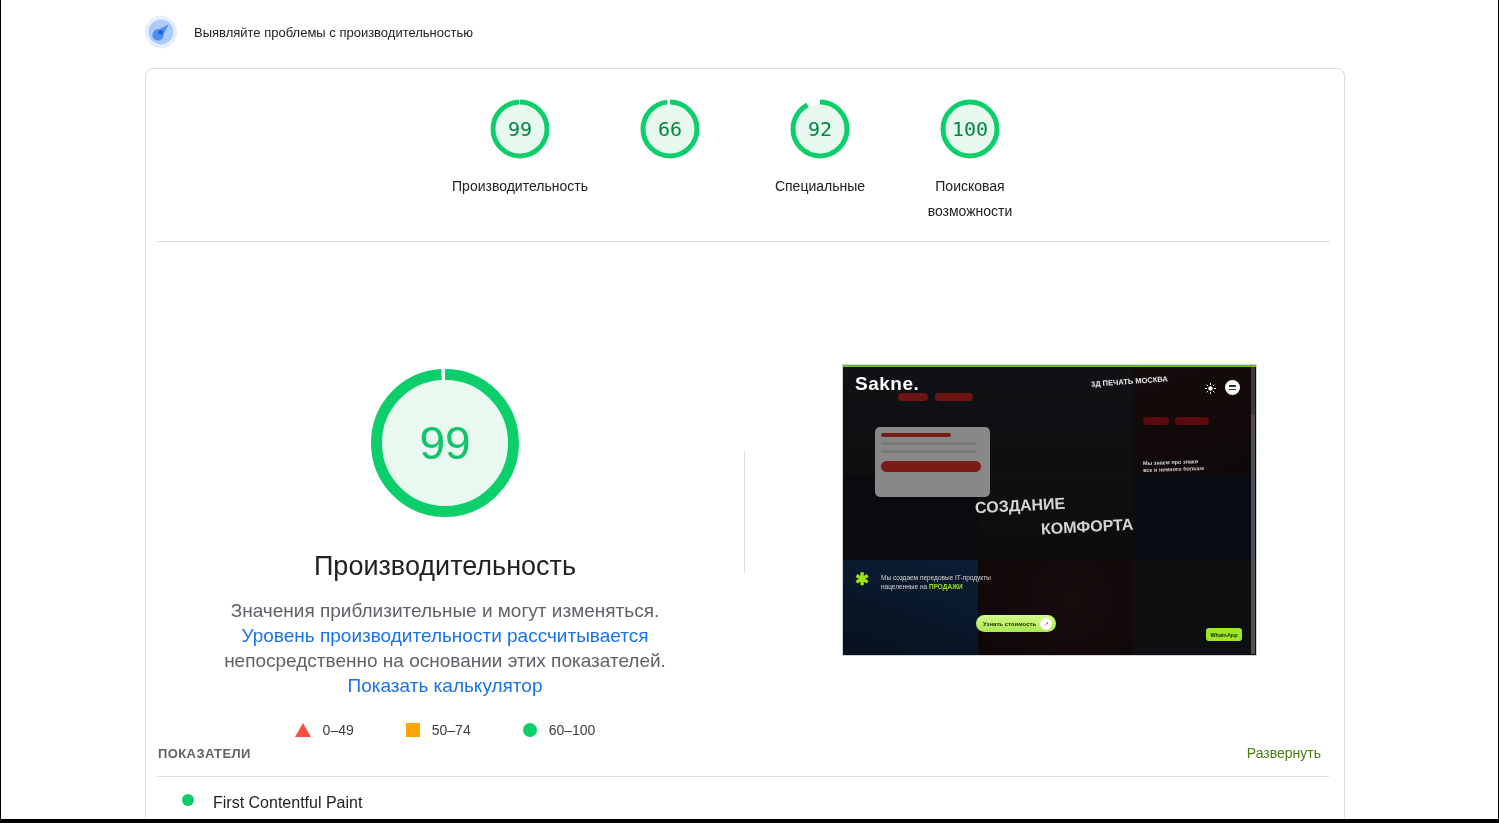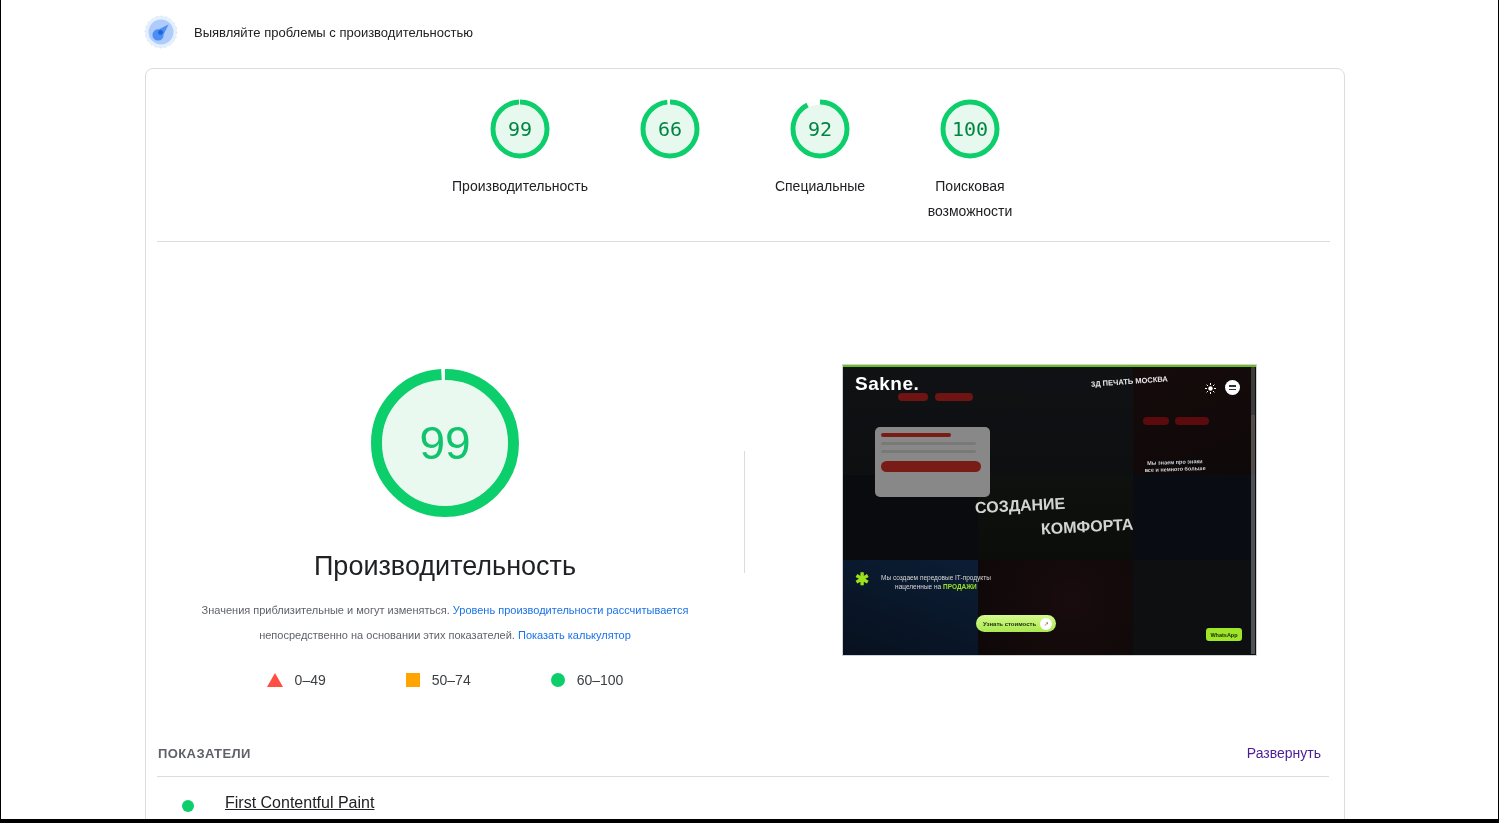--- a/index.html
+++ b/index.html
@@ -28,30 +28,30 @@
   .gauge-label { margin-top:15px; font-size:14px; line-height:25px; text-align:center; color:#202124; max-width:140px; }
 
   .divider-h { position:absolute; top:172px; left:11px; right:14px; height:1px; background:#dadce0; }
 
   
   .main-row { position:absolute; top:173px; left:0; right:0; height:500px; }
   .col-left { position:absolute; left:0; top:0; width:598px; height:100%;
               display:flex; flex-direction:column; align-items:center; }
   .v-divider { position:absolute; left:598px; top:209px; width:1px; height:122px; background:#dadce0; }
   .col-right { position:absolute; left:599px; top:0; right:0; height:100%;
-               display:flex; justify-content:center;text-align:center; }
+               display:flex; justify-content:center; }
 
   .big-gauge-wrap { position:relative; width:148px; height:148px; margin-top:127px; }
   .big-gauge-wrap .bignum { position:absolute; inset:0; display:flex; align-items:center; justify-content:center;
                             font-size:46px; color:#12c36d; }
   .perf-title { margin-top:34px; font-size:27px; font-weight:400; color:#202124; }
-  .perf-desc { margin-top:16px; width:505px; text-align:center; font-size:11px; line-height:25px; color:#5f6368; }
+  .perf-desc { margin-top:16px; width:505px; text-align:center; font-size:19px; line-height:25px; color:#5f6368; }
   .perf-desc a { color:#1a73e8; text-decoration:none; cursor:pointer; }
 
-  .legend { margin-top:24px; display:flex; align-items:center; gap:80px; }
+  .legend { margin-top:24px; display:flex; align-items:center; gap:52px; }
   .legend-item { display:flex; align-items:center; gap:12px; font-size:14px; color:#3c4043; }
   .lg-triangle { width:0; height:0; border-left:8px solid transparent; border-right:8px solid transparent;
                  border-bottom:14px solid #ff4e42; }
   .lg-square { width:14px; height:14px; background:#ffa400; }
   .lg-circle { width:14px; height:14px; border-radius:50%; background:#0cce6b; }
 
   
   .thumb { position:relative; width:415px; height:292px; margin-top:122px; margin-left:10px;
            border:1px solid #cfd3d8; background:#101214; overflow:hidden; cursor:pointer; }
   .tile { position:absolute; }
@@ -88,24 +88,24 @@
                        align-items:center; justify-content:center; font-size:6px; color:#555; }
   .t-wa { position:absolute; right:14px; top:263px; width:36px; height:13px; border-radius:3px; background:#9fe529;
           display:flex; align-items:center; justify-content:center; font-size:5.5px; font-weight:700; color:#13270a; }
   .t-scroll { position:absolute; right:1px; top:2px; width:4px; height:287px; background:rgba(255,255,255,.28); }
   .t-scroll-thumb { position:absolute; right:0; top:0; width:4px; height:48px; background:#3c3c3c; }
 
   
   .metrics-head { position:absolute; top:676px; left:11px; right:23px; display:flex;
                   justify-content:space-between; align-items:center; }
   .metrics-title { font-size:13px; font-weight:700; letter-spacing:.4px; color:#5f6368; padding-left:1px; }
-  .expand-link { font-size:14px; color:#4c1d95; cursor:pointer; }
+  .expand-link { font-size:14px; color:#4d7c0f; cursor:pointer; }
   .metrics-cols { position:absolute; top:707px; left:11px; right:15px; display:flex; gap:28px; }
   .metric-col { flex:1; border-top:1px solid #dadce0; padding:17px 0 0 25px; }
-  .metric-row { display:flex; align-items:flex-end; gap:31px;text-decoration:underline; }
+  .metric-row { display:flex; align-items:flex-start; gap:19px; }
   .metric-dot { width:12px; height:12px; border-radius:50%; background:#0cce6b; flex:none; }
   .metric-name { font-size:16px; color:#202124; }
 </style>
 </head>
 <body>
 
 <div class="frame-left"></div>
 <div class="frame-right"></div>
 <div class="frame-bottom"></div>
 

